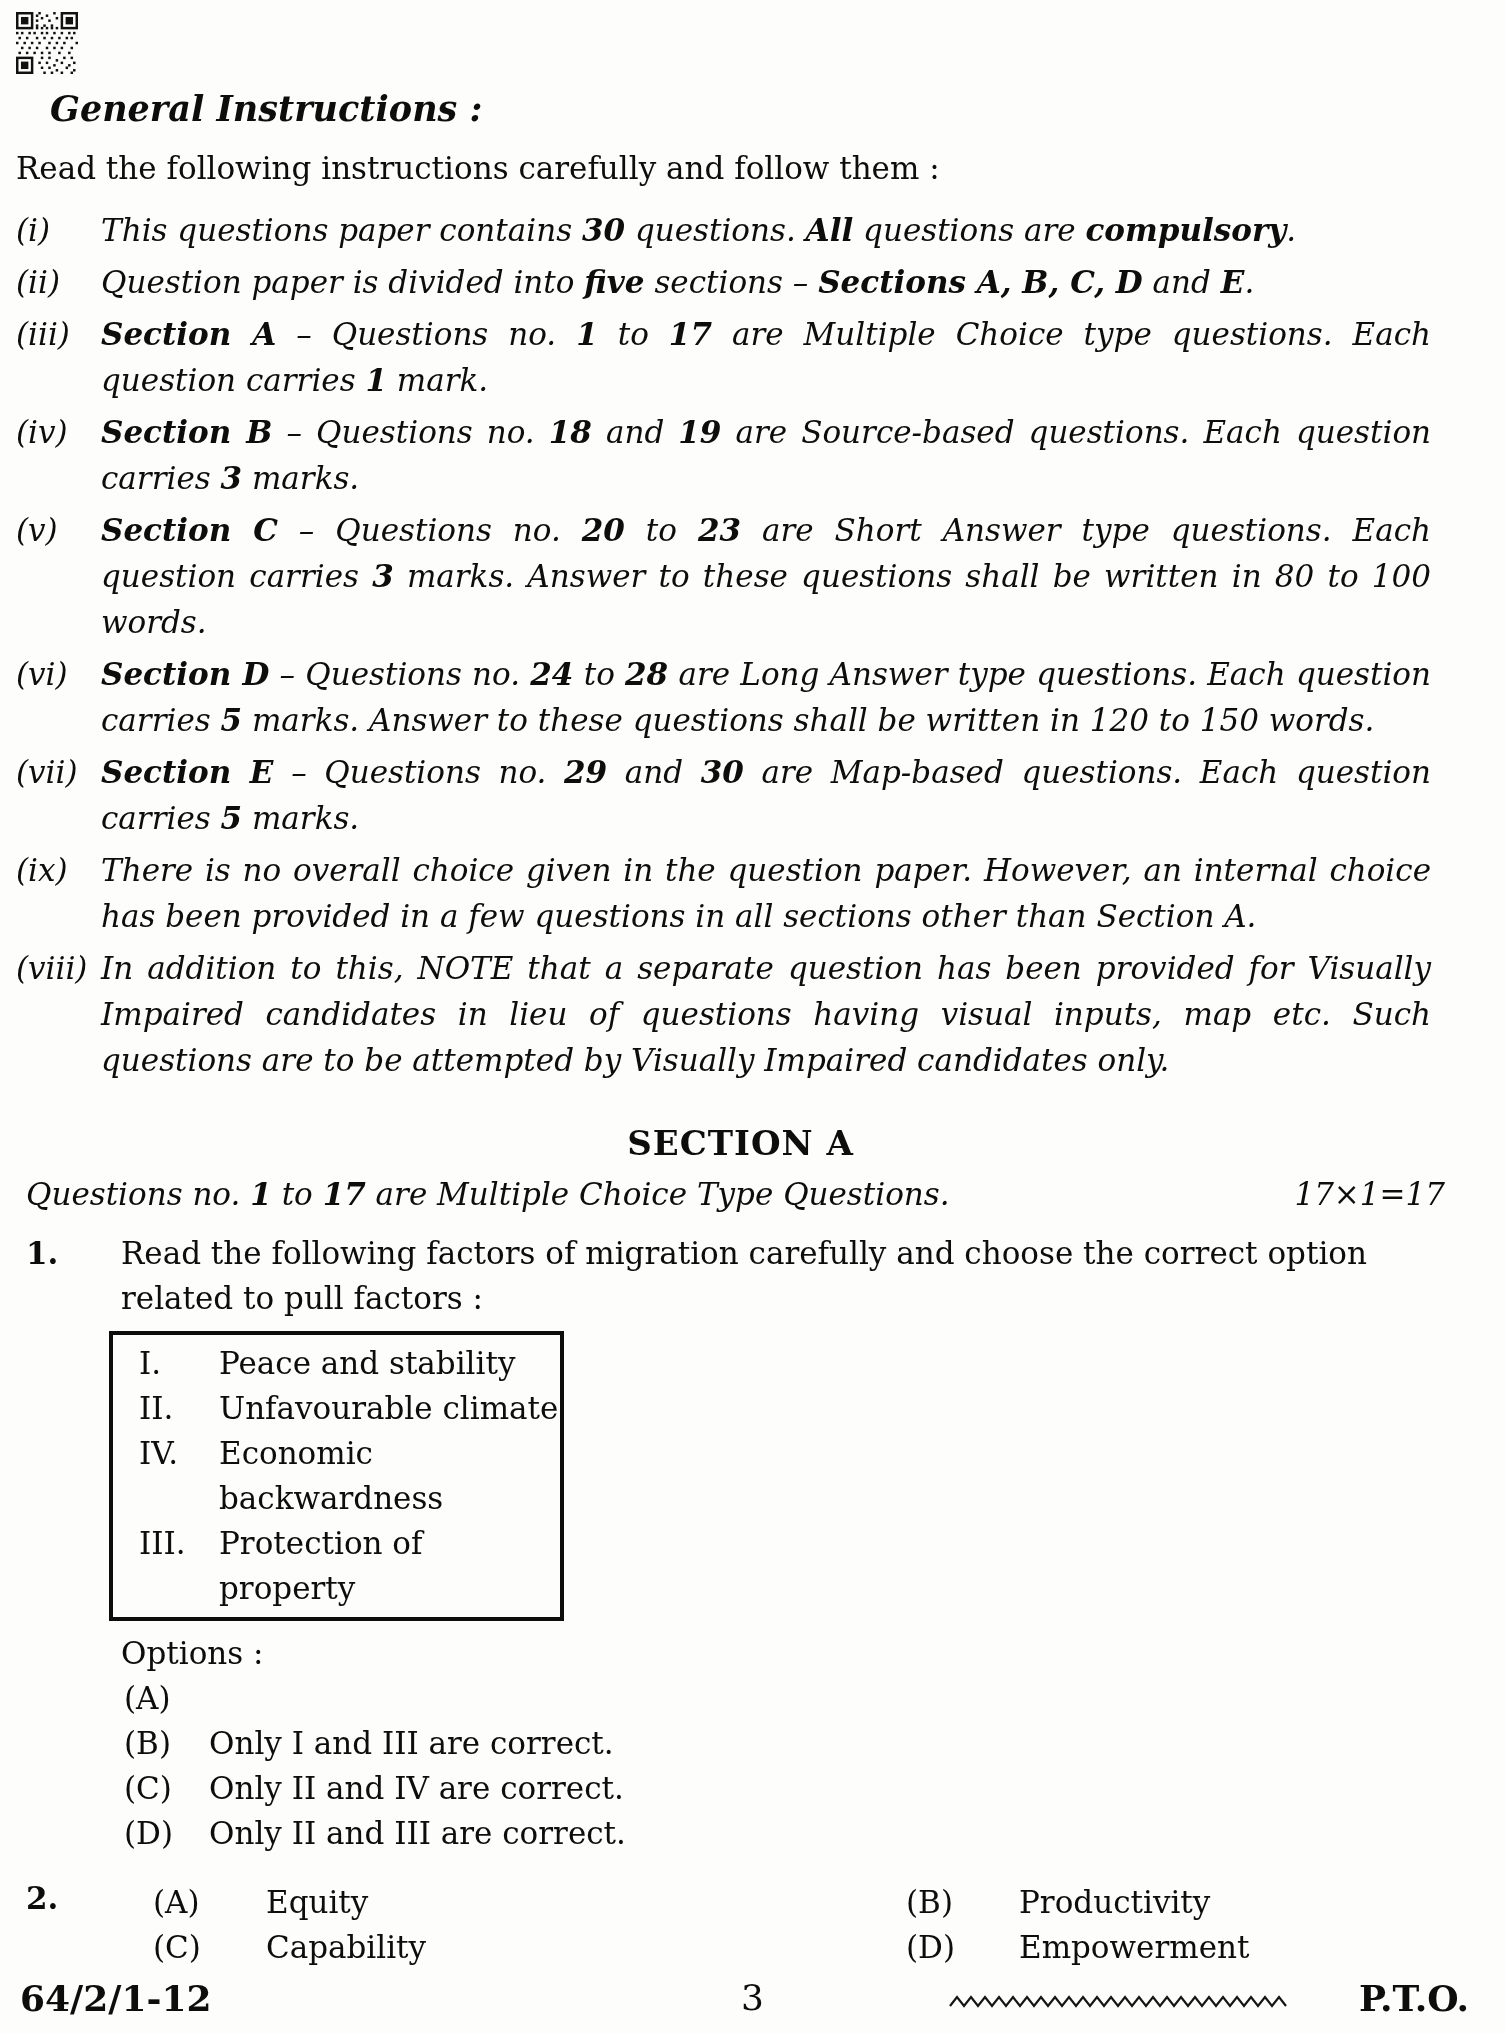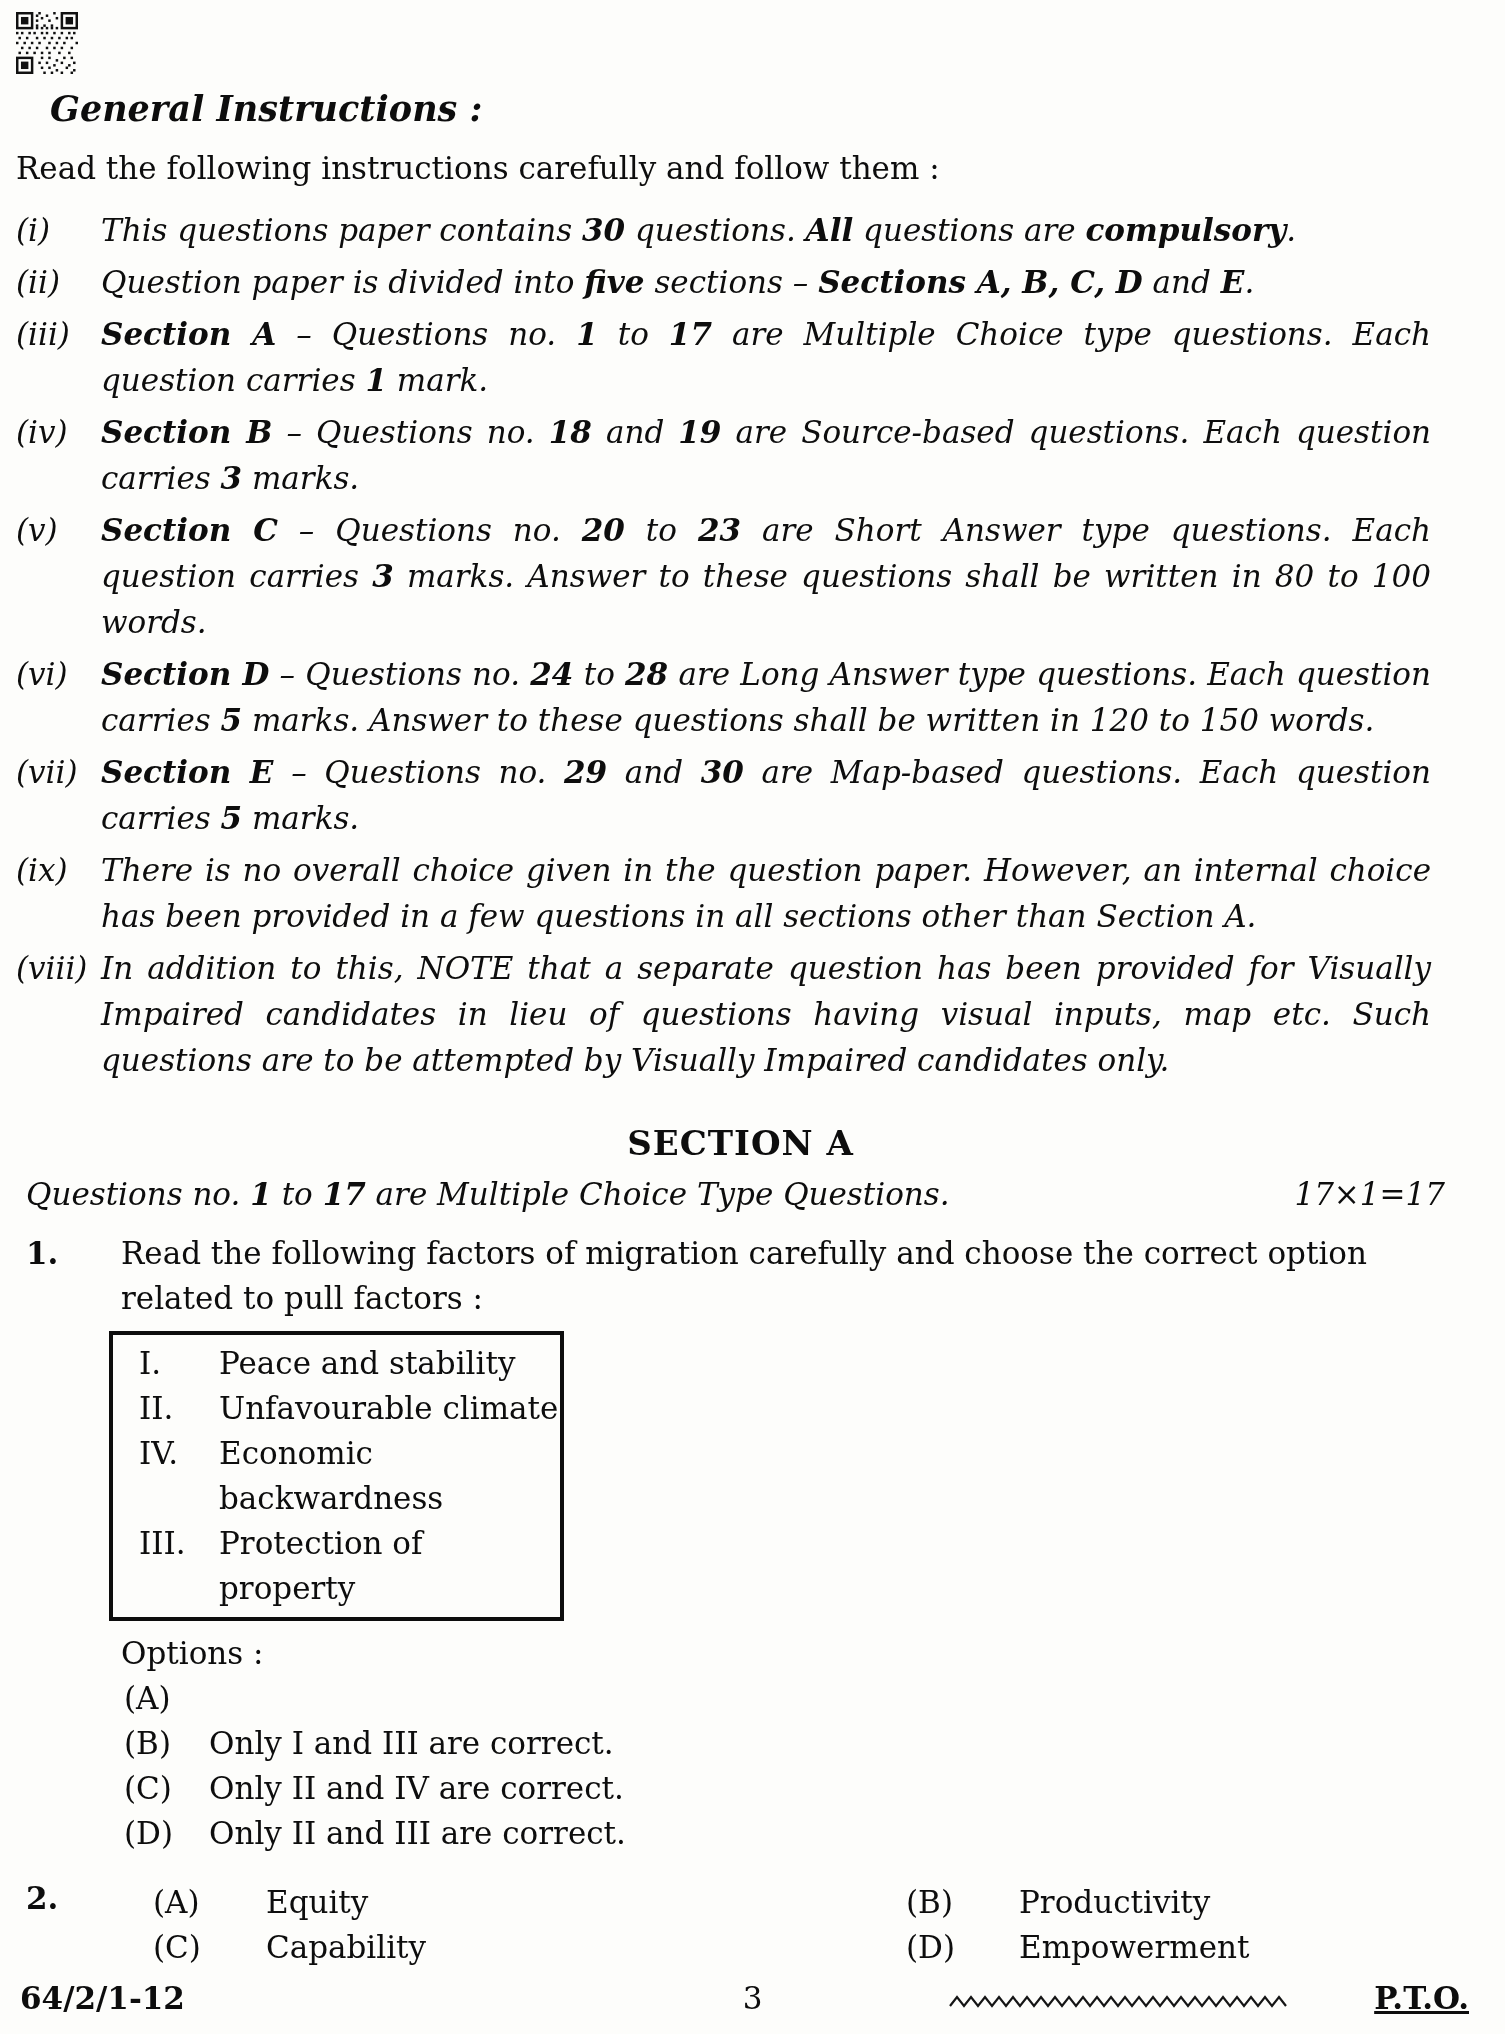--- a/index.html
+++ b/index.html
@@ -42,25 +42,25 @@
     padding:6px 0 6px 26px;box-sizing:border-box;background:#fdfdfb;
   }
   .factor-row{display:flex;}
   .froman{flex:0 0 80px;}
   .options-label{margin-top:10px;}
   .opt{display:flex;}
   .optlabel{flex:0 0 85px;padding-left:3px;}
   .opt-grid{display:grid;grid-template-columns:753px 1fr;margin-top:4px;}
   .o2{display:flex;}
   .o2label{flex:0 0 145px;box-sizing:border-box;padding-left:32px;}
-  .footer{position:absolute;left:0;right:0;bottom:12px;height:42px;font-size:31px;line-height:36px;}
+  .footer{position:absolute;left:0;right:0;bottom:12px;height:42px;font-size:36px;line-height:36px;}
   .fcode{position:absolute;left:20px;font-weight:bold;}
   .fpage{position:absolute;left:50%;transform:translateX(-50%);}
   .fsquiggle{position:absolute;left:948px;top:12px;}
-  .fpto{position:absolute;right:36px;font-weight:bold;text-decoration:underline;}
+  .fpto{position:absolute;right:36px;font-weight:bold;}
 </style>
 </head>
 <body>
 
 <div class="content">
 
   <svg class="qr" width="62" height="62" viewBox="0 0 25 25">
     <g fill="#111">
       <rect x="0" y="0" width="7" height="7"></rect>
         <rect x="18" y="0" width="7" height="7"></rect>

